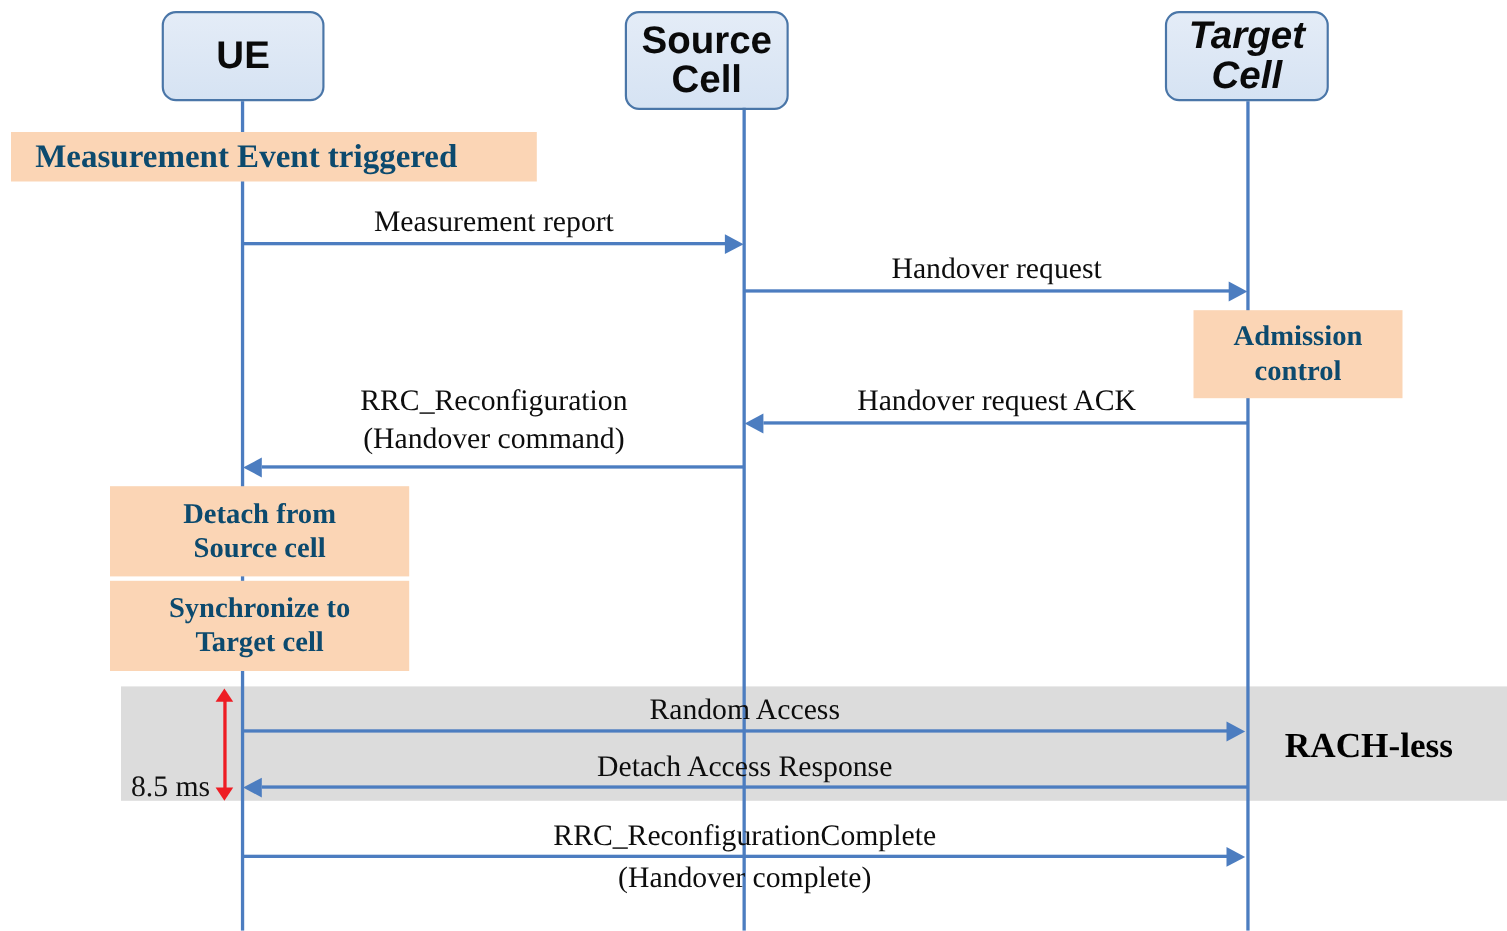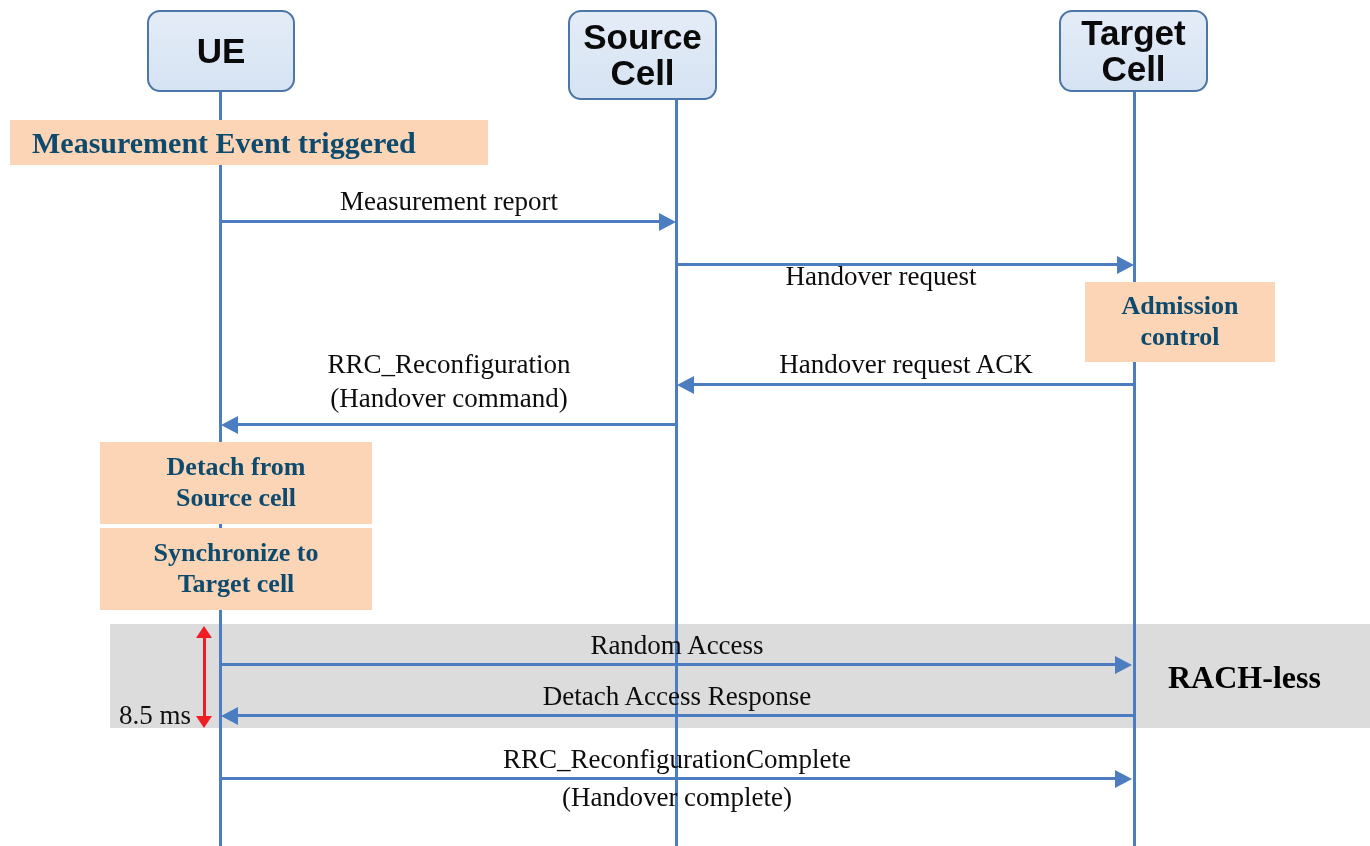--- a/index.html
+++ b/index.html
@@ -71,37 +71,37 @@
   </div>
 
   <div class="actor" style="left:568px;top:10px;width:149px;height:90px;">
     <span>
 
       <span style="display:block">Source</span>
       <span style="display:block">Cell</span>
     </span>
   </div>
 
-  <div class="actor" style="left:1059px;top:10px;width:149px;height:82px;">
+  <div class="actor" style="left:1059px;top:10px;width:149px;height:82px;font-style:italic;">
     <span>
 
       <span style="display:block">Target</span>
       <span style="display:block">Cell</span>
     </span>
   </div>
 
   <div class="note left" style="left:10px;top:120px;width:478px;height:45px;font-size:30px;">
     <span>Measurement Event triggered</span>
   </div>
 
   <div class="msglabel" style="left:221px;top:185px;width:456px;">Measurement report</div>
   <div class="msgline" style="left:221px;top:220px;width:440px;"></div>
   <div class="arrowhead right" style="left:659px;top:212.5px;"></div>
 
-  <div class="msglabel" style="left:652px;top:228px;width:458px;margin-top:32px;">Handover request</div>
+  <div class="msglabel" style="left:677px;top:228px;width:458px;">Handover request</div>
   <div class="msgline" style="left:677px;top:263px;width:441px;"></div>
   <div class="arrowhead right" style="left:1117px;top:255.5px;"></div>
 
   <div class="note" style="left:1085px;top:282px;width:190px;height:80px;font-size:26px;">
     <span>
       <span style="display:block">Admission</span>
       <span style="display:block">control</span>
     </span>
   </div>
 

